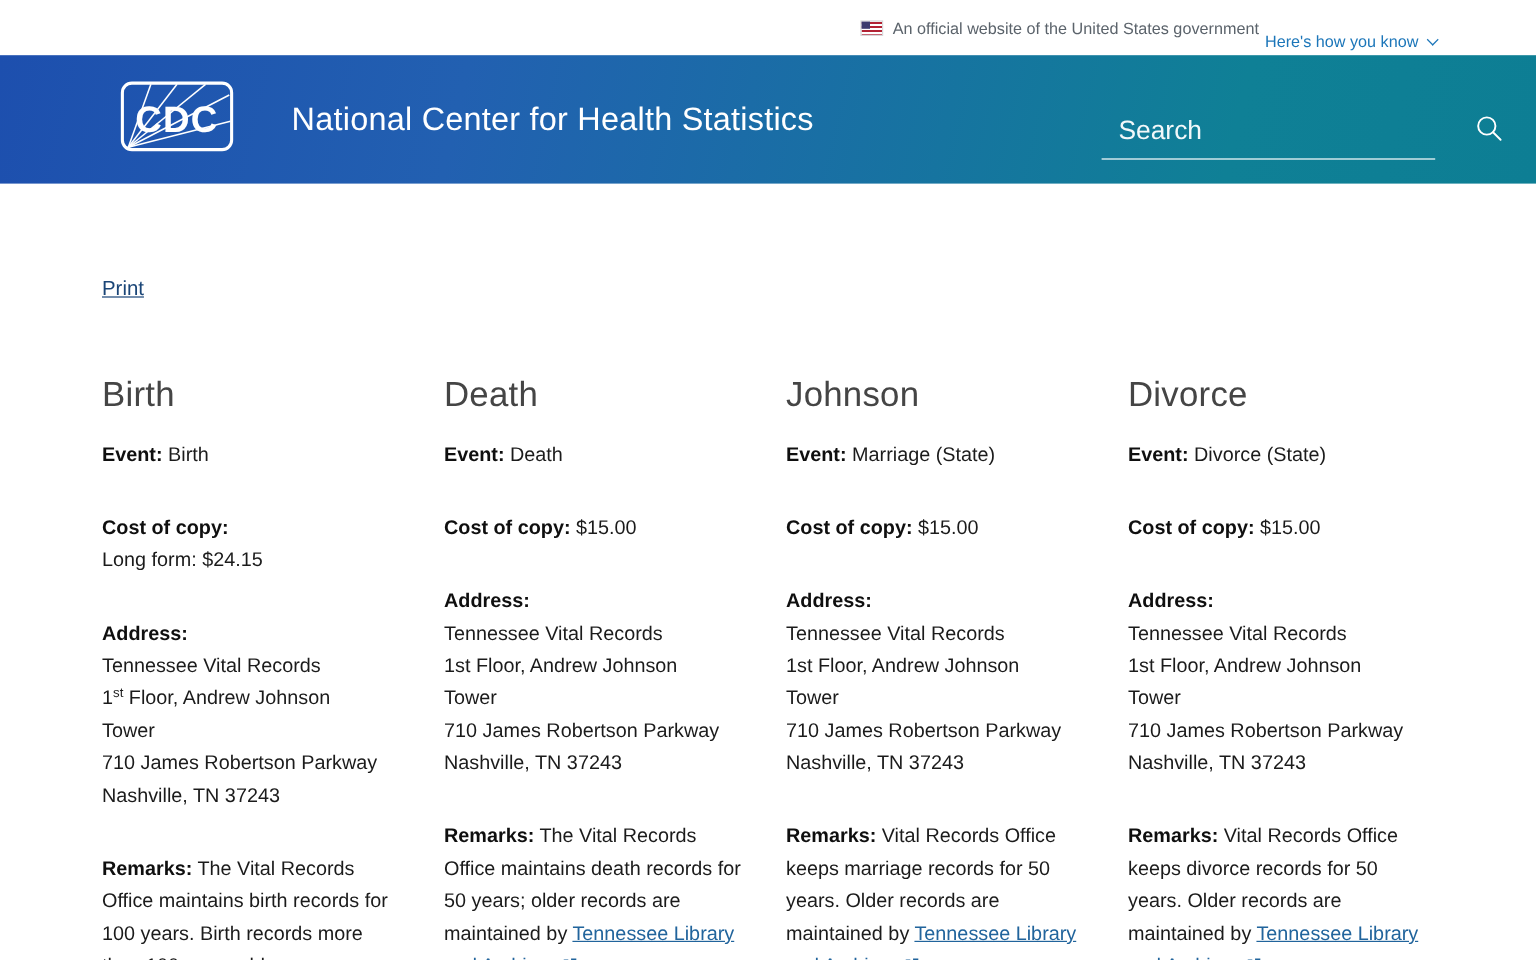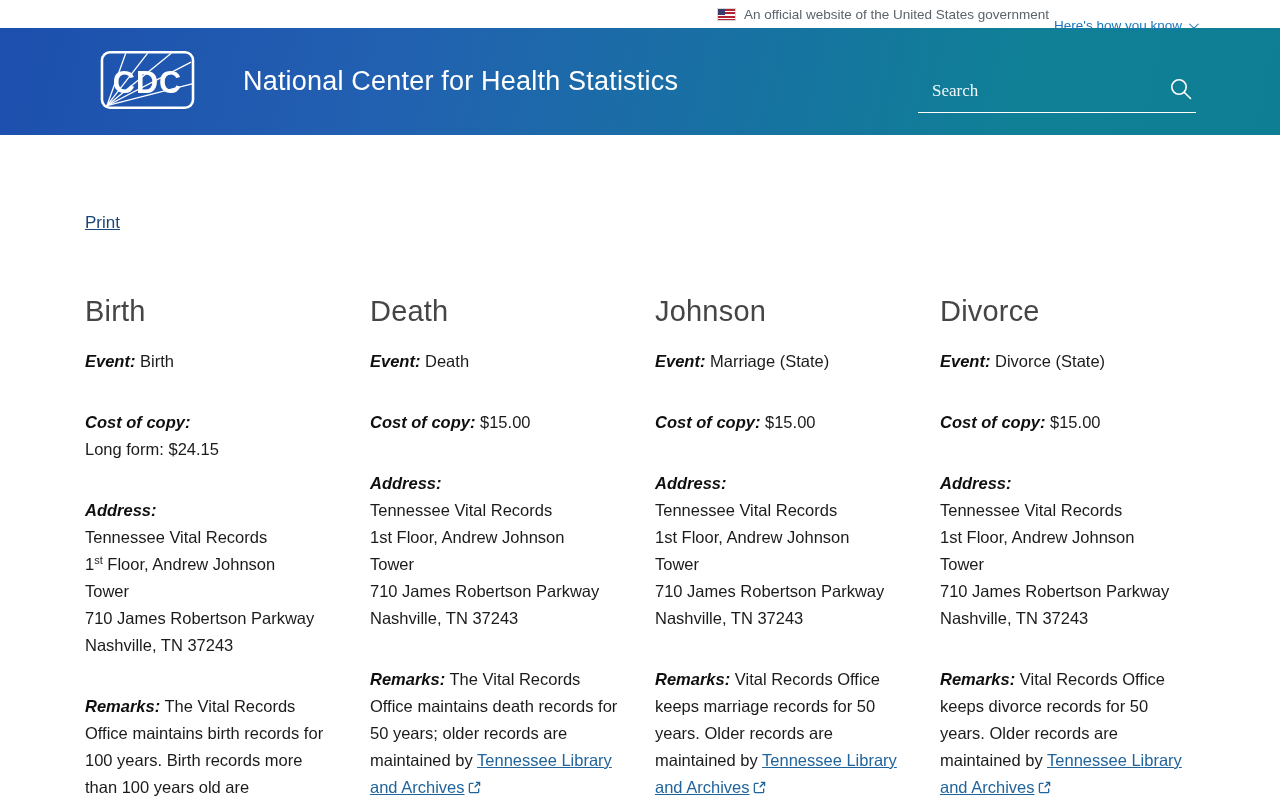--- a/index.html
+++ b/index.html
@@ -5,21 +5,21 @@
   * { box-sizing: border-box; margin: 0; padding: 0; }
   html, body { width: 1280px; height: 800px; overflow: hidden; }
   body {
     font-family: "Liberation Sans", sans-serif;
     background: #ffffff;
     color: #1b1b1b;
   }
 
   
   .gov-banner {
-    height: 28px;
+    height: 46px;
     background: #ffffff;
     display: flex;
     align-items: center;
     justify-content: flex-end;
     padding-right: 84px;
     font-size: 13.5px;
     color: #5b636b;
   }
   .gov-banner .flag {
     width: 17px; height: 11px;
@@ -79,22 +79,22 @@
     align-items: center;
     padding-bottom: 10px;
     margin-top: 26px;
   }
   .search-wrap input {
     flex: 1;
     background: transparent;
     border: none;
     outline: none;
     color: #ffffff;
-    font-size: 17px;
-    font-family: Liberation Serif, serif;
+    font-size: 22px;
+    font-family: Liberation Sans, sans-serif;
     padding: 4px 6px 0 14px;
   }
   .search-wrap input::placeholder { color: #ffffff; opacity: 0.95; }
   .search-btn {
     background: transparent;
     border: none;
     cursor: pointer;
     padding: 0 2px;
     display: flex;
     align-items: center;
@@ -132,21 +132,21 @@
     margin-bottom: 20px;
     letter-spacing: 0.2px;
   }
   .col p {
     font-size: 16.5px;
     line-height: 27px;
     margin-top: 34px;
     color: #1b1b1b;
   }
   .col p.first { margin-top: 0; }
-  .col strong { font-weight: 700; color: #0f0f0f; font-style: italic; }
+  .col strong { font-weight: 700; color: #0f0f0f; }
   .addr-line { display: block; }
   sup { font-size: 11px; vertical-align: super; line-height: 0; }
   .content-link {
     color: #21649c;
     text-decoration: underline;
     cursor: pointer;
     white-space: normal;
   }
   .ext-icon { margin-left: 4px; vertical-align: -1px; }
 </style>

